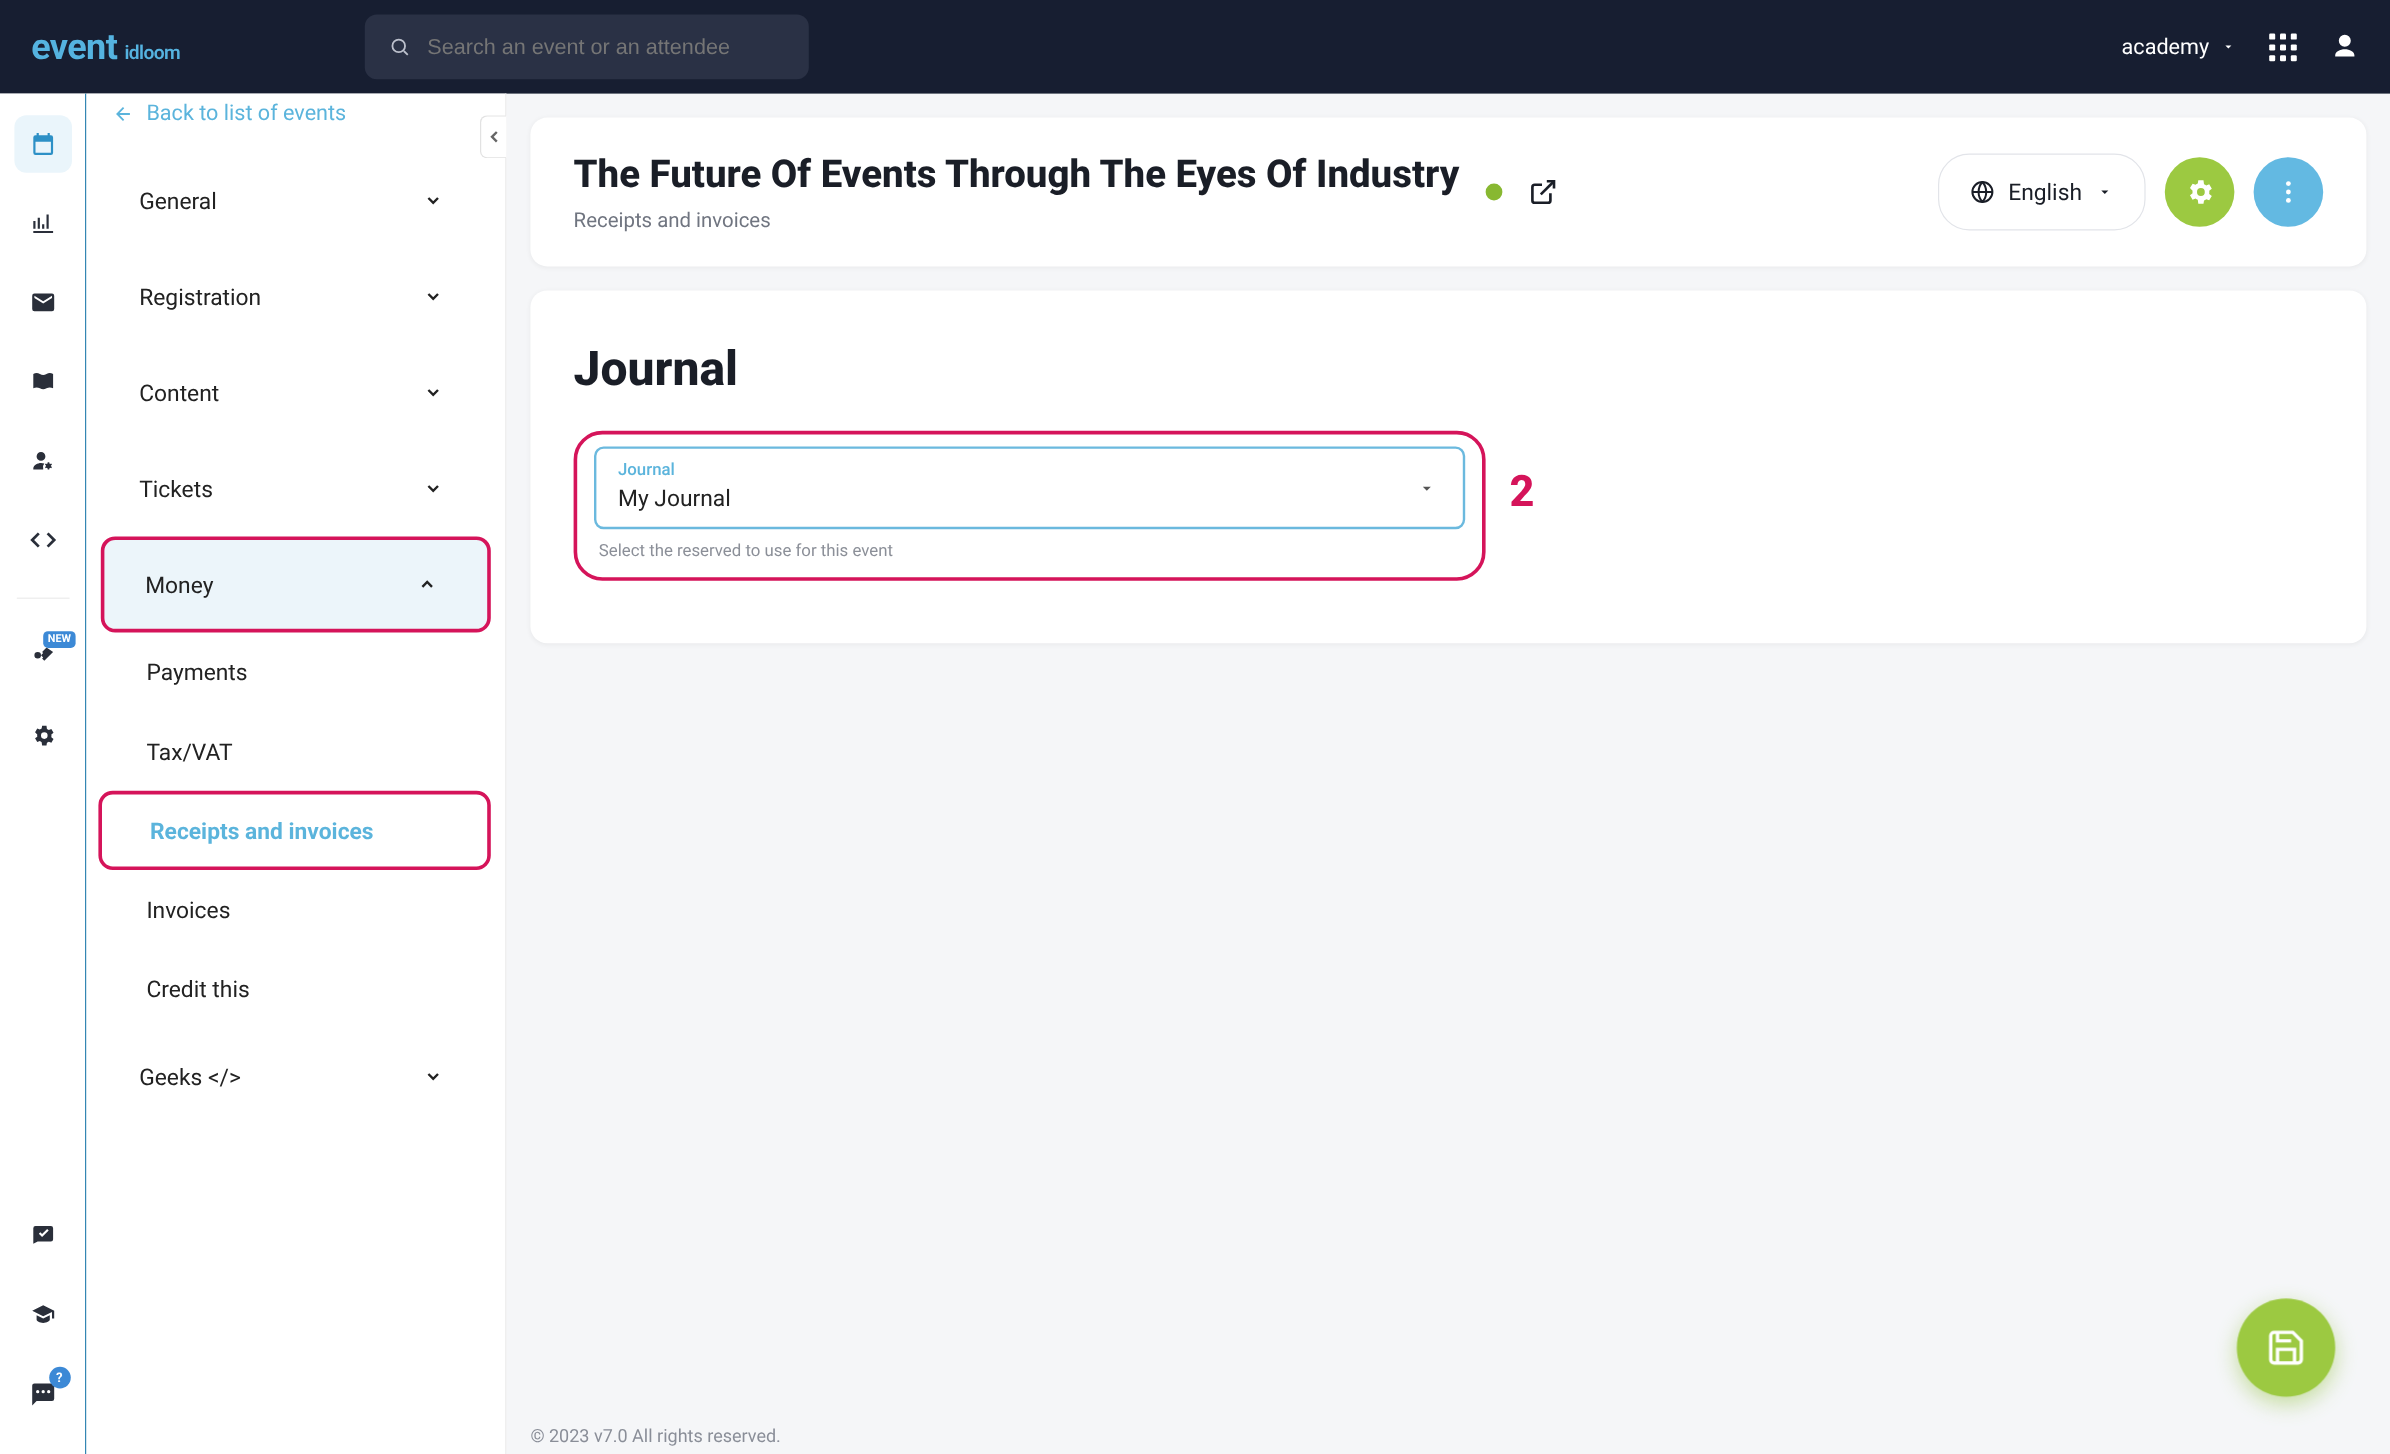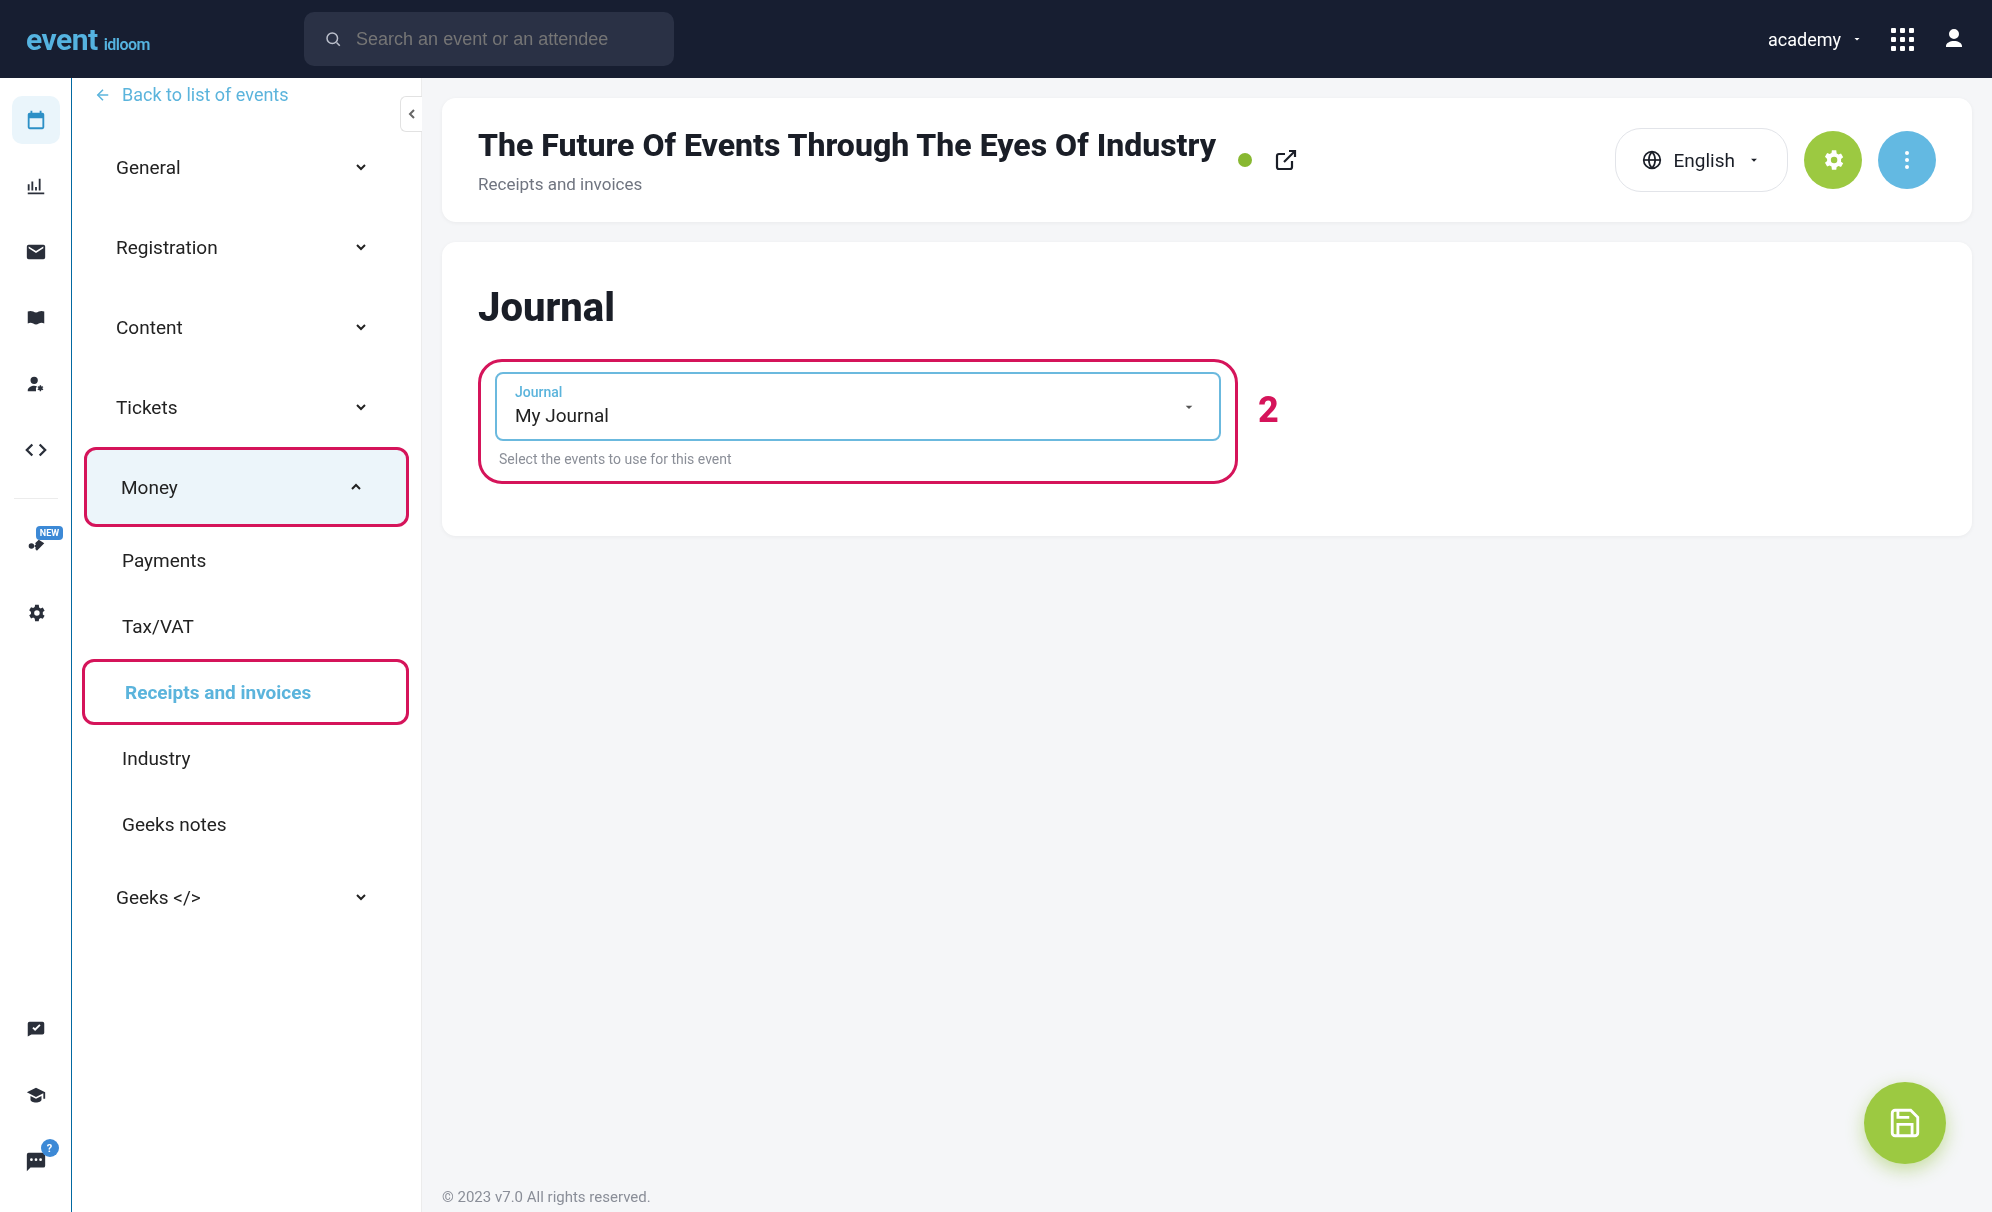--- a/index.html
+++ b/index.html
@@ -352,24 +352,24 @@
   </div>
   <div class="sub-item">
     <span>Tax/VAT</span>
   </div>
   <div style="position:relative;">
     <div class="sub-item active hl" style="margin:0 12px 0 10px;">
       <span>Receipts and invoices</span>
     </div>
   </div>
   <div class="sub-item">
-    <span>Industry</span>
+    <span>Invoices</span>
   </div>
   <div class="sub-item">
-    <span>Geeks notes</span>
+    <span>Credit this</span>
   </div>
 
   <div class="nav-item">
     <span>Geeks &lt;/&gt;</span>
     <svg class="chev" viewBox="0 0 24 24" fill="none" stroke="currentColor" stroke-width="3">
         <polyline points="6 9 12 15 18 9"></polyline>
       </svg>
   </div>
 </div>
 
@@ -416,21 +416,21 @@
     <h1>Journal</h1>
     <div class="journal-wrap">
       <div class="journal-hl">
         <div class="select-box">
           <div class="select-label">Journal</div>
           <div class="select-value">My Journal</div>
           <svg class="select-arrow" width="16" height="16" viewBox="0 0 24 24" fill="currentColor">
               <path d="M7 10l5 5 5-5z"></path>
             </svg>
         </div>
-        <div class="select-help">Select the events to use for this event</div>
+        <div class="select-help">Select the reserved to use for this event</div>
       </div>
       <span class="hl-num" style="left:780px;top:30px;">2</span>
     </div>
   </div>
 </div>
 
 <div class="fab">
   <svg width="34" height="34" viewBox="0 0 24 24" fill="none" stroke="currentColor" stroke-width="2">
       <path d="M19 21H5a2 2 0 01-2-2V5a2 2 0 012-2h11l5 5v11a2 2 0 01-2 2z"></path>
       <polyline points="17 21 17 13 7 13 7 21"></polyline>

